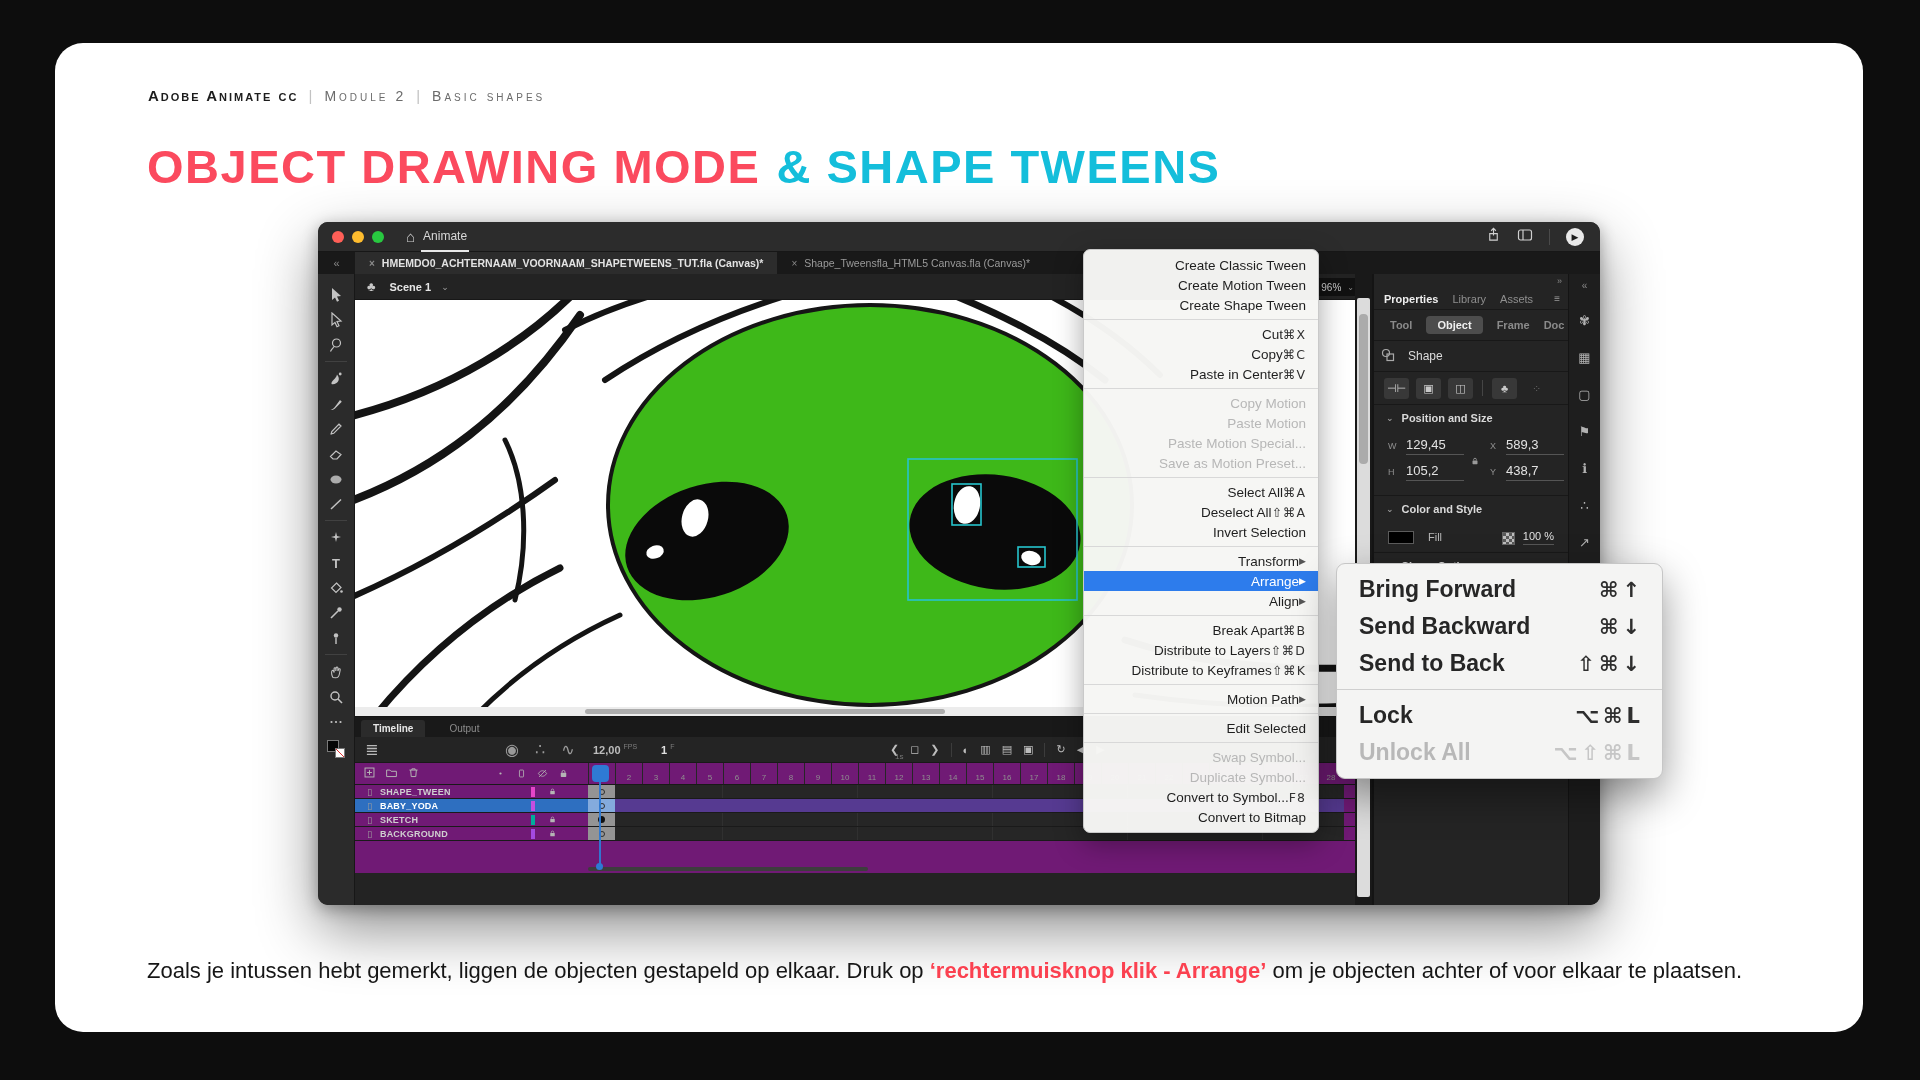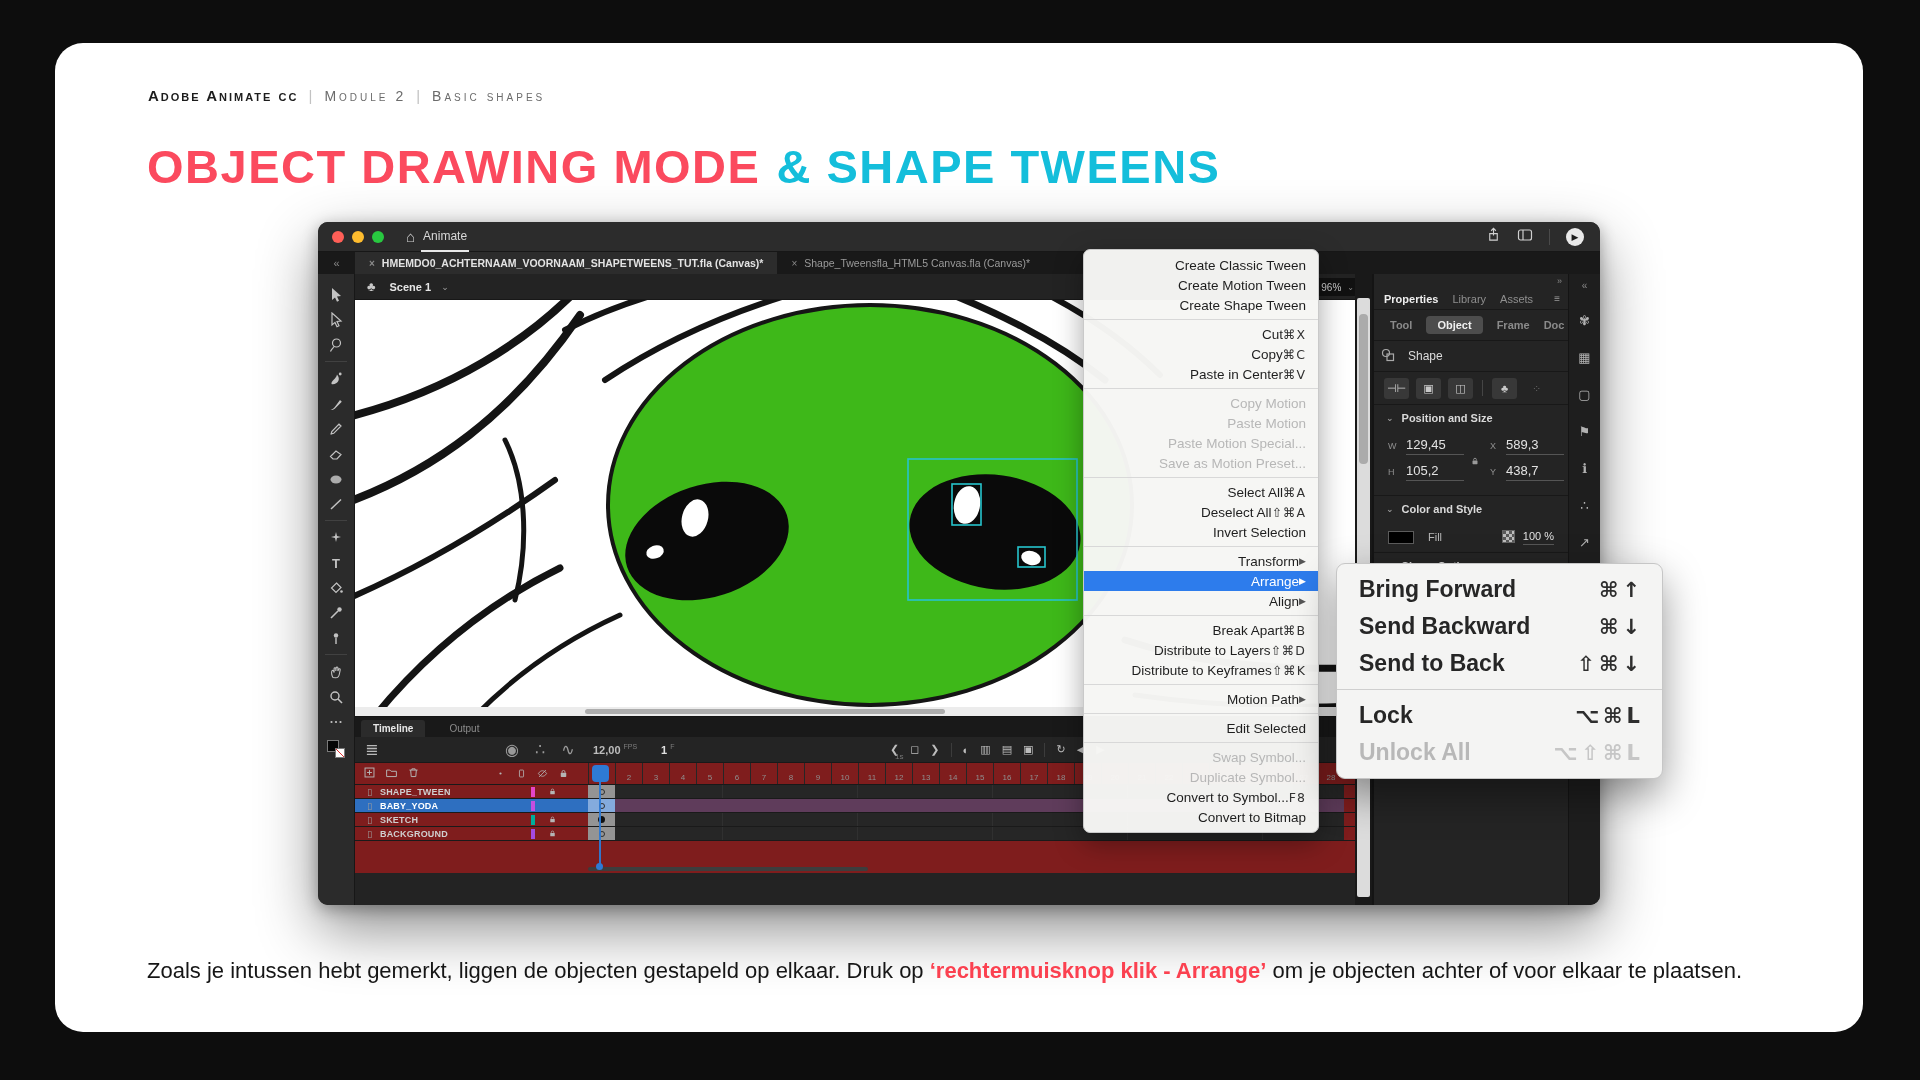--- a/index.html
+++ b/index.html
@@ -70,21 +70,21 @@
   .zoombox { position:absolute; left:945px; top:4px; width:58px; height:18px; background:#111;
              border-radius:2px; color:#c9c9c9; font-size:10px; display:flex; align-items:center;
              justify-content:flex-end; padding-right:4px; gap:6px; }
   .zoombox .chev { color:#8a8a8a; font-size:8px; }
 
   .canvas { position:relative; height:416px; background:#ffffff; overflow:hidden; }
   .hscroll { position:absolute; left:0; right:0; bottom:0; height:9px; background:#ececec; }
   .hscroll .thumb { position:absolute; left:230px; top:2px; width:360px; height:5px; background:#adadad; border-radius:3px; }
 
   
-  .timeline { position:relative; height:157px; background:#7f1d1d; border-top:1px solid #141414; }
+  .timeline { position:relative; height:157px; background:#701a75; border-top:1px solid #141414; }
   .tl-tabs { height:20px; background:#191919; display:flex; align-items:flex-end; }
   .tl-tab { font-size:10px; padding:3px 12px; color:#8b8b8b;margin-left:12px; }
   .tl-tab.active { background:#2b2b2b; color:#e8e8e8; font-weight:bold; border-radius:3px 3px 0 0; margin-left:6px; }
   .tl-controls { height:26px; display:flex; align-items:center; color:#b9b9b9; position:relative;
                  border-bottom:1px solid #191919; background:#242424; }
   .tlc-left { margin-left:10px; display:flex; gap:14px; align-items:center; }
   .tlc-mid { position:absolute; left:150px; display:flex; gap:16px; align-items:center; color:#9a9a9a; }
   .fps { position:absolute; left:238px; font-size:11px; font-weight:bold; color:#bdbdbd; }
   .fps small, .fcount small { font-size:7px; color:#7d7d7d; font-weight:normal; vertical-align:super; }
   .fcount { position:absolute; left:306px; font-size:11px; font-weight:bold; color:#e0e0e0; }
@@ -149,21 +149,21 @@
   .sec-hdr .chev { color:#9a9a9a; font-size:9px; }
   .posgrid { position:relative; padding:2px 0 10px 0; }
   .pos-row { display:flex; align-items:center; height:26px; }
   .pos-lab { width:14px; margin-left:14px; font-size:9px; color:#8f8f8f; }
   .pos-val { width:58px; font-size:13px; color:#e2e2e2; border-bottom:1px solid #555; padding-bottom:2px; margin-left:4px; }
   .pos-lab2 { width:12px; margin-left:26px; font-size:9px; color:#8f8f8f; }
   .linklock { position:absolute; left:96px; top:22px; color:#9a9a9a; }
   .fill-row { display:flex; align-items:center; height:30px; padding-left:14px; position:relative; }
   .fill-sw { width:26px; height:13px; background:#000; border:1px solid #5c5c5c; }
   .fill-lab { margin-left:14px; font-size:11px; color:#b9b9b9; }
-  .alpha { position:absolute; right:14px; display:flex; align-items:flex-start; gap:8px; font-size:11px; color:#e0e0e0; }
+  .alpha { position:absolute; right:14px; display:flex; align-items:flex-end; gap:8px; font-size:11px; color:#e0e0e0; }
   .alpha .checker { width:13px; height:13px; border:1px solid #666;
      background:repeating-conic-gradient(#bdbdbd 0% 25%, #5a5a5a 0% 50%) 0 0/6px 6px; }
   .alpha .av { border-bottom:1px solid #555; padding-bottom:2px; }
 
   .rstrip { width:32px; background:#1e1e1e; border-left:1px solid #141414; display:flex; flex-direction:column;
             align-items:center; padding-top:6px; gap:22px; color:#b2b2b2; font-size:13px; }
   .rstrip .coll { font-size:10px; color:#8a8a8a; }
 
   
   .ctxmenu { position:absolute; left:1028px; top:206px; width:236px; background:rgba(246,246,244,.98);

